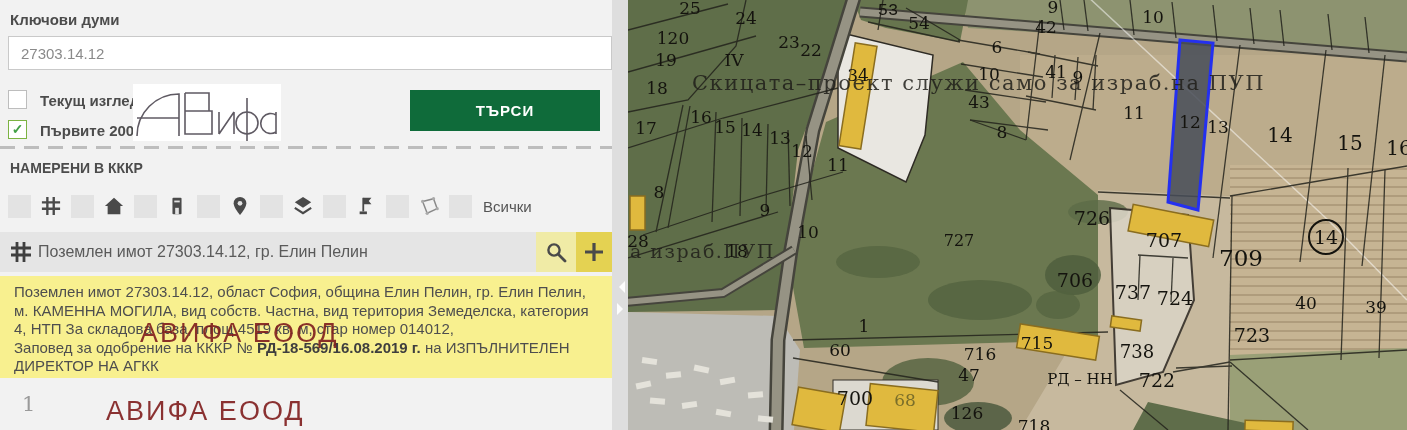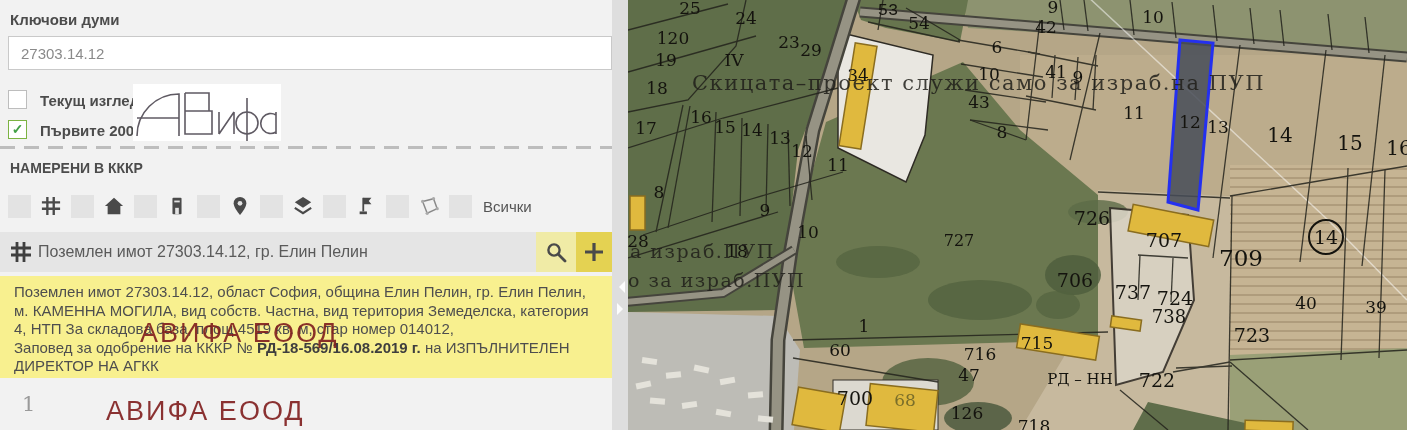--- a/index.html
+++ b/index.html
@@ -69,20 +69,21 @@
 <div id="panel">
   <div class="lbl" id="kw-label">Ключови думи</div>
   <input id="search-input" value="27303.14.12" style="">
 
   <div class="cb" id="cb-view"></div>
   <div class="lbl" id="cb-view-label">Текущ изглед</div>
 
   <div class="cb checked" id="cb-200">✓</div>
   <div class="lbl" id="cb-200-label">Първите 200 резултата</div>
 
+  <button id="search-btn">ТЪРСИ</button>
 
   <div id="logo-box">
     <svg width="148" height="57" viewBox="0 0 148 57">
       <g stroke="#5f5a63" stroke-width="1.6" fill="none">
         <path d="M4,52 A42,42 0 0 1 46,10 L46,52"></path>
         <path d="M4,34 L46,34"></path>
         <path d="M52,9 H76 V27 H52 M52,27 H79 V50 H52 V9"></path>
         <path d="M86,28 V50 M86,50 L101,28 M101,28 V50"></path>
         <circle cx="114" cy="39" r="11"></circle>
         <path d="M114,14 V57"></path>
@@ -310,26 +311,25 @@
       <rect x="54" y="402" width="15" height="6" transform="rotate(-8 61 405)"></rect>
       <rect x="88" y="410" width="15" height="6" transform="rotate(10 95 413)"></rect>
       <rect x="120" y="392" width="15" height="6" transform="rotate(-5 127 395)"></rect>
       <rect x="8" y="382" width="15" height="6" transform="rotate(-12 15 385)"></rect>
       <rect x="130" y="416" width="15" height="6" transform="rotate(6 137 419)"></rect>
     </g>
   </svg>
   <div id="map-labels">
       <span class="plbl wm" style="left: 2px; top: 251px; font-size: 19px;">а израб.ПУП</span>
       <span class="plbl wm" style="left: 64px; top: 83px;">Скицата–проект служи само за израб.на ПУП</span>
-      <span class="plbl wm" style="left: 0px; top: 280px; font-size: 19px;">о за израб.ПУП</span>
       <span class="plbl" style="left: 62px; top: 8px;">25</span>
       <span class="plbl" style="left: 118px; top: 18px;">24</span>
       <span class="plbl" style="left: 45px; top: 38px;">120</span>
       <span class="plbl" style="left: 161px; top: 42px;">23</span>
-      <span class="plbl" style="left: 183px; top: 50px;">29</span>
+      <span class="plbl" style="left: 183px; top: 50px;">22</span>
       <span class="plbl" style="left: 38px; top: 60px;">19</span>
       <span class="plbl" style="left: 106px; top: 60px;">IV</span>
       <span class="plbl" style="left: 29px; top: 88px;">18</span>
       <span class="plbl" style="left: 18px; top: 128px;">17</span>
       <span class="plbl" style="left: 73px; top: 117px;">16</span>
       <span class="plbl" style="left: 97px; top: 127px;">15</span>
       <span class="plbl" style="left: 124px; top: 130px;">14</span>
       <span class="plbl" style="left: 152px; top: 138px;">13</span>
       <span class="plbl" style="left: 174px; top: 151px;">12</span>
       <span class="plbl" style="left: 210px; top: 165px;">11</span>
@@ -363,21 +363,21 @@
       <span class="plbl" style="left: 277px; top: 400px; color: rgb(122, 110, 42);">68</span>
       <span class="plbl" style="left: 339px; top: 413px;">126</span>
       <span class="plbl" style="left: 341px; top: 375px;">47</span>
       <span class="plbl" style="left: 352px; top: 354px;">716</span>
       <span class="plbl" style="left: 464px; top: 218px; font-size: 19px;">726</span>
       <span class="plbl" style="left: 536px; top: 240px; font-size: 19px;">707</span>
       <span class="plbl" style="left: 613px; top: 258px; font-size: 23px;">709</span>
       <span class="plbl" style="left: 447px; top: 280px; font-size: 19px;">706</span>
       <span class="plbl" style="left: 505px; top: 292px; font-size: 19px;">737</span>
       <span class="plbl" style="left: 547px; top: 298px; font-size: 19px;">724</span>
-      <span class="plbl" style="left: 509px; top: 316px; font-size: 18px; margin-left: 32px;">738</span>
+      <span class="plbl" style="left: 509px; top: 351px; font-size: 18px;">738</span>
       <span class="plbl" style="left: 624px; top: 335px; font-size: 19px;">723</span>
       <span class="plbl" style="left: 529px; top: 380px; font-size: 19px;">722</span>
       <span class="plbl" style="left: 409px; top: 343px;">715</span>
       <span class="plbl" style="left: 678px; top: 303px;">40</span>
       <span class="plbl" style="left: 740px; top: 307px; margin-left: 8px;">39</span>
       <span class="plbl" style="left: 406px; top: 426px;">718</span>
       <span class="plbl" style="left: 452px; top: 379px; font-size: 15px;">РД – НН</span>
       <span class="plbl circled" style="left: 698px; top: 237px;">14</span>
     </div>
 </div>

